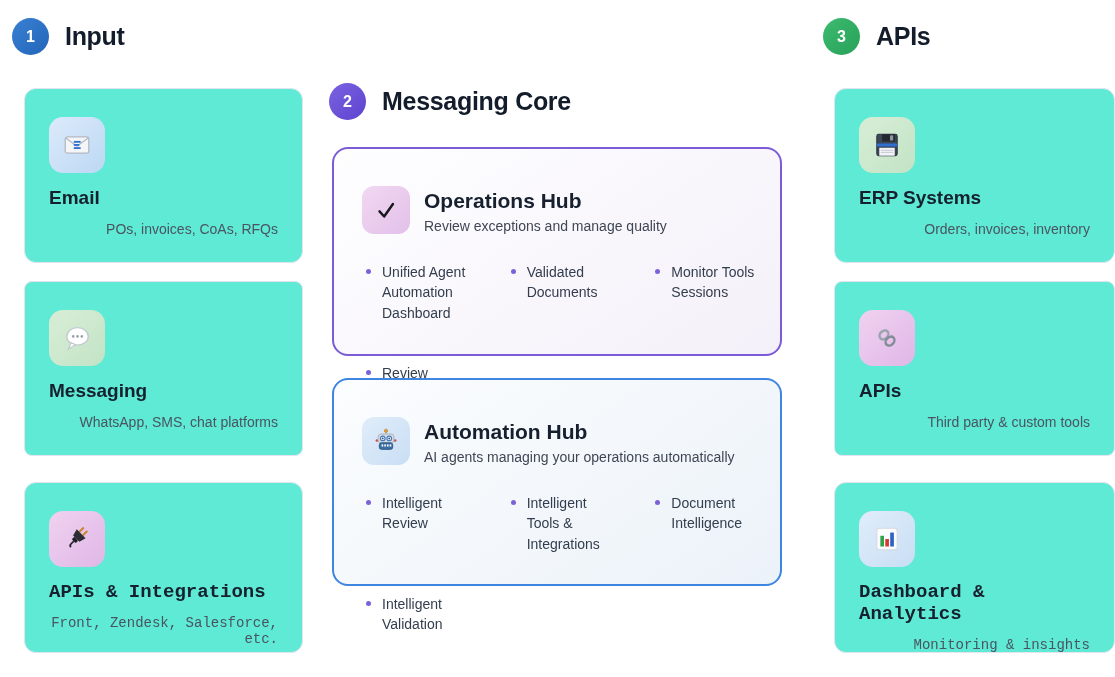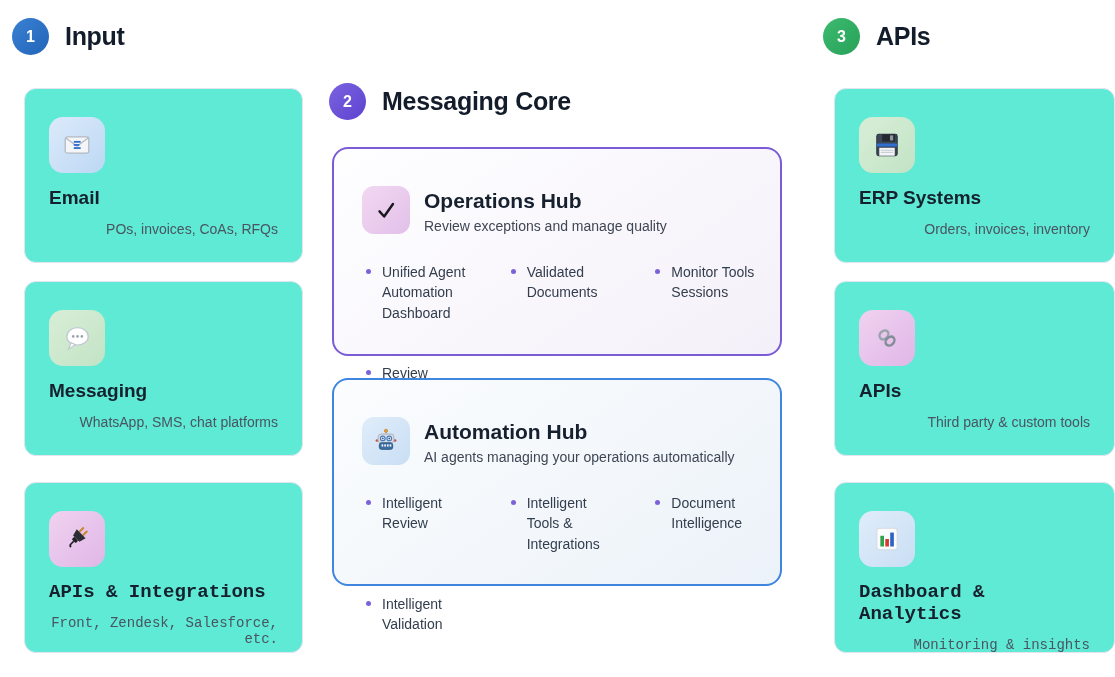--- a/index.html
+++ b/index.html
@@ -28,21 +28,21 @@
   .badge-green {background:linear-gradient(135deg,#3dbb70,#27a158);}
   .col-title{margin:0;font-size:25px;font-weight:800;letter-spacing:-.3px;color:#131c2b;}
 
   
   .card{
     position:absolute;left:12px;width:100%;box-sizing:border-box;
     background:#5eead4;border:1.5px solid #e3e4f0;border-radius:12px;
     padding:28px 24px 0 24px;
   }
   .card-r1{top:88px;height:175px;}
-  .card-r2{top:281px;height:175px;}
+  .card-r2{top:281px;height:175px;border-radius:8px;}
   .card-r3{top:482px;height:171px;font-family:Liberation Mono, monospace;}
   .card-title{margin:14px 0 0 0;font-size:19px;font-weight:700;color:#16202e;}
   .card-sub{margin:12px 0 0 0;font-size:14px;color:#4a5462;text-align:right;}
 
   
   .tile{
     width:56px;height:56px;border-radius:14px;flex:none;
     display:flex;align-items:center;justify-content:center;
   }
   .tile-sm{width:48px;height:48px;border-radius:12px;}

